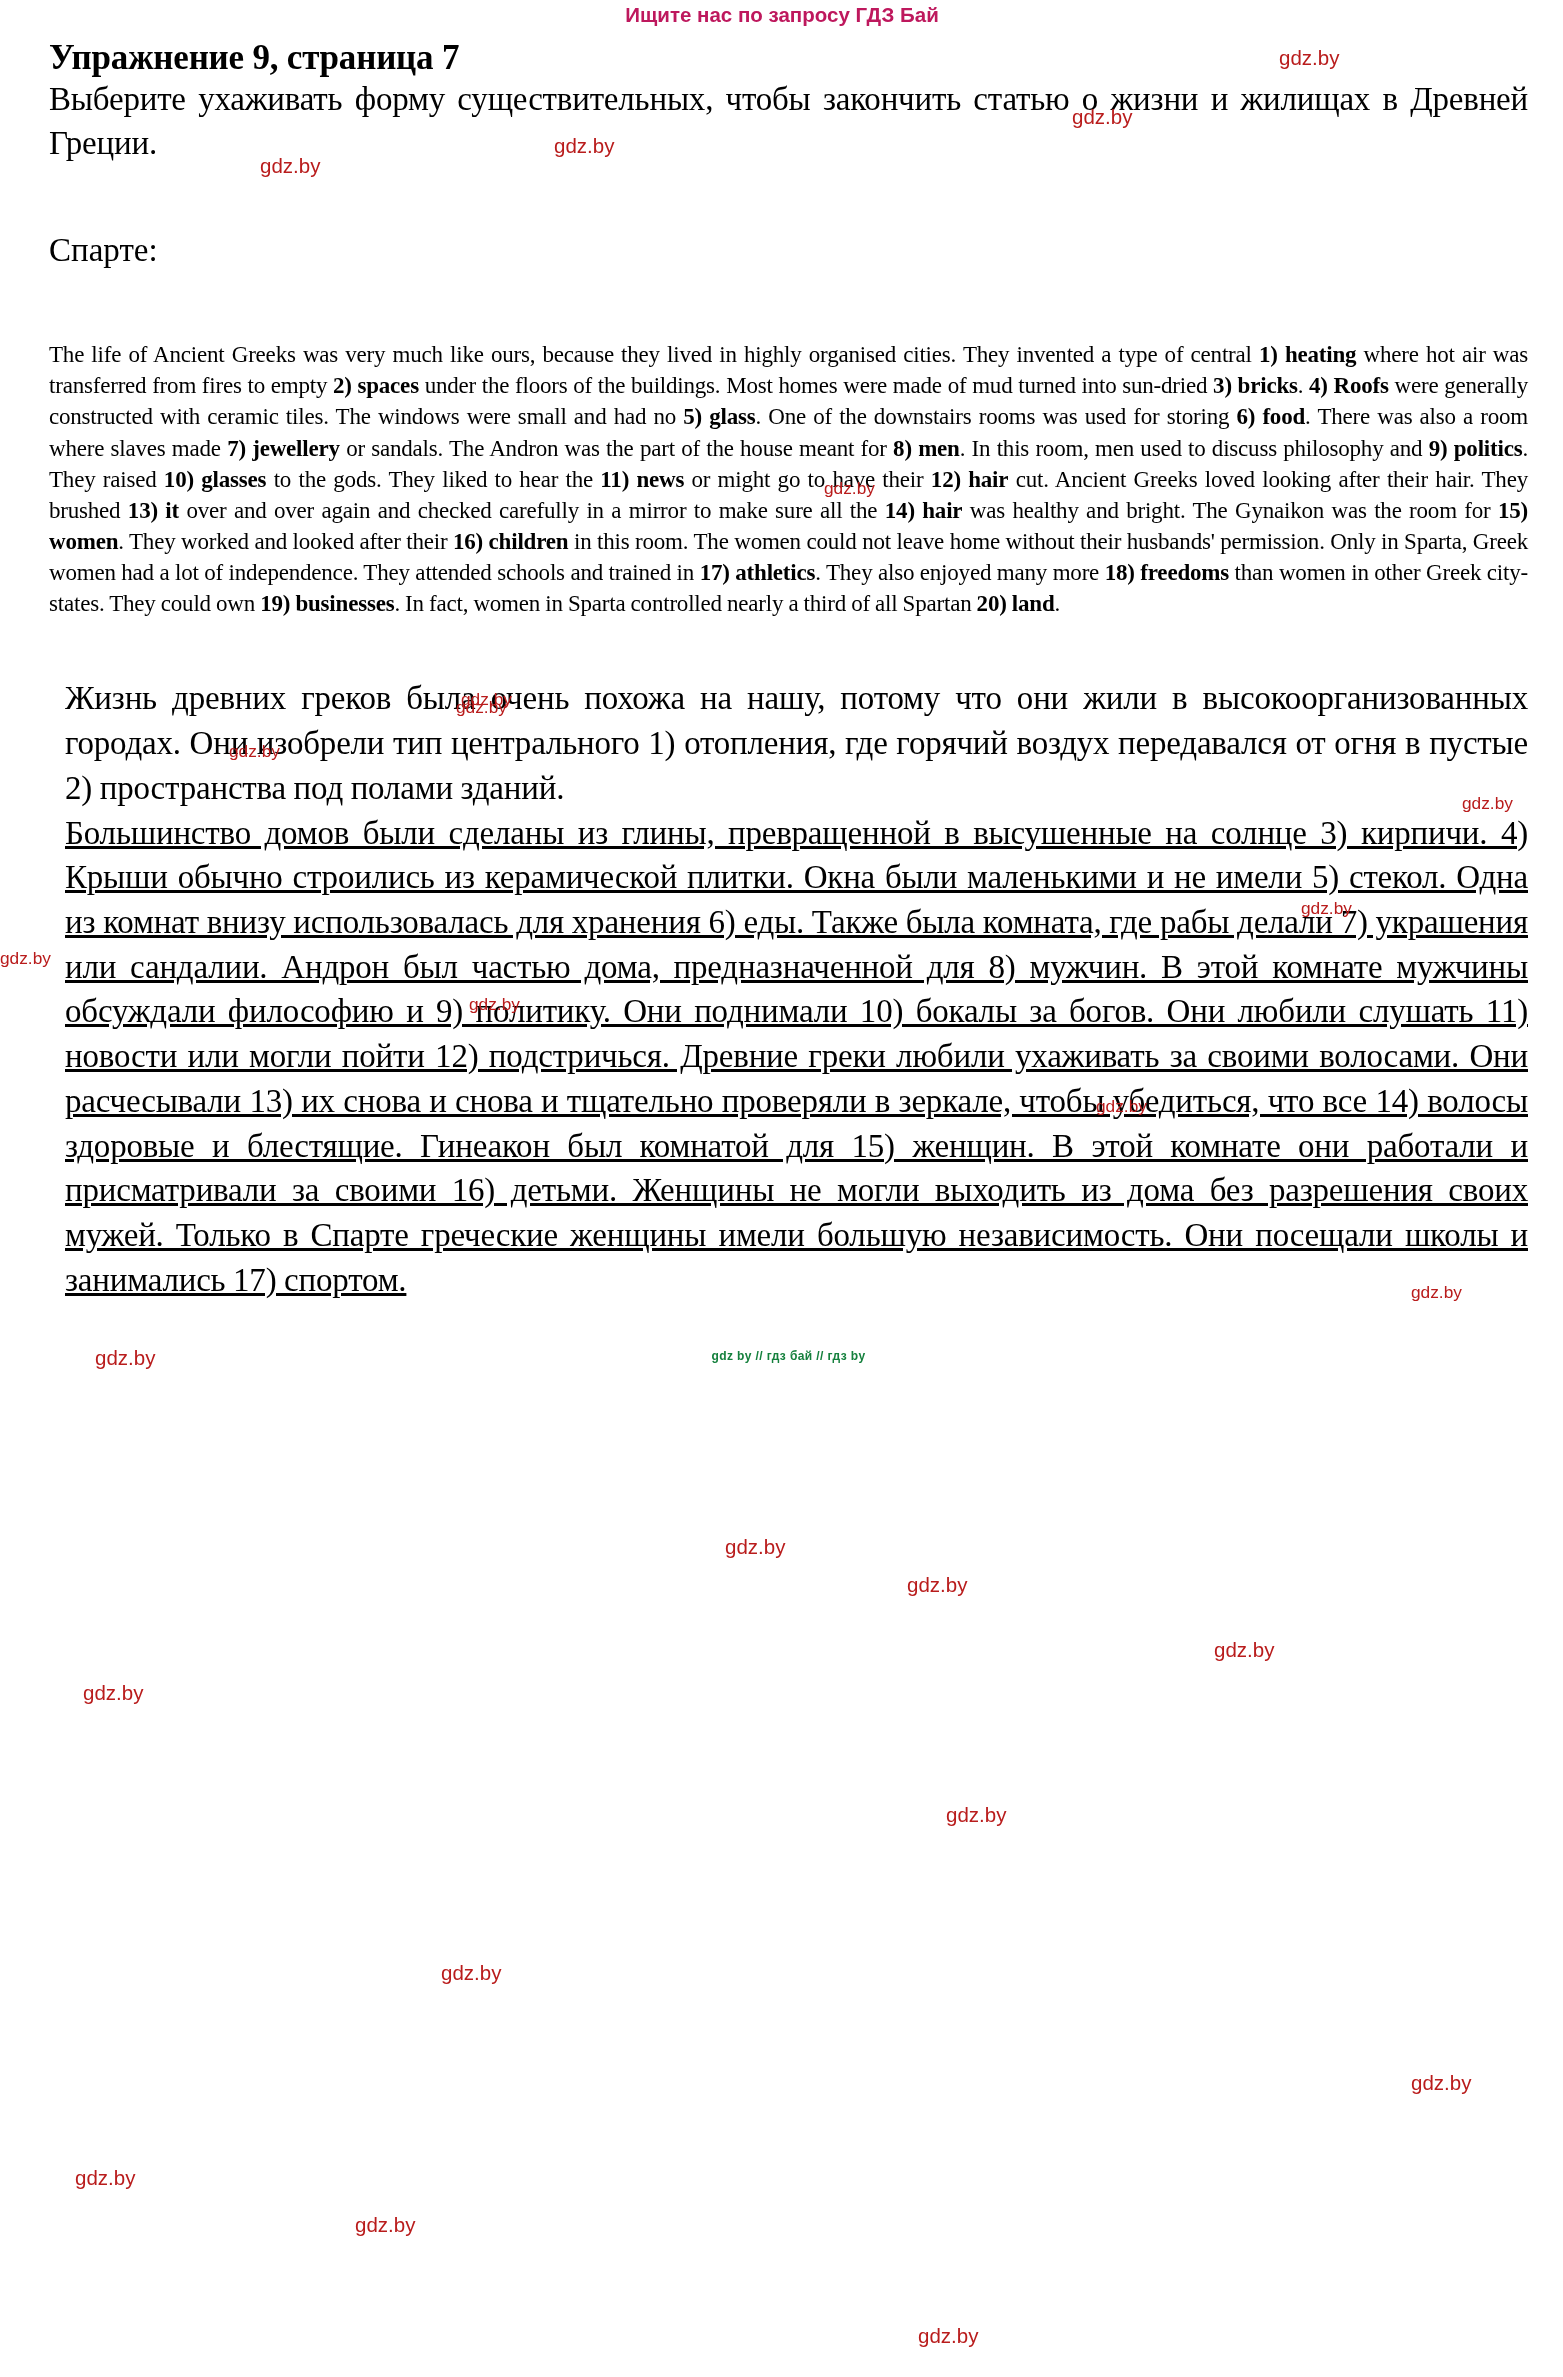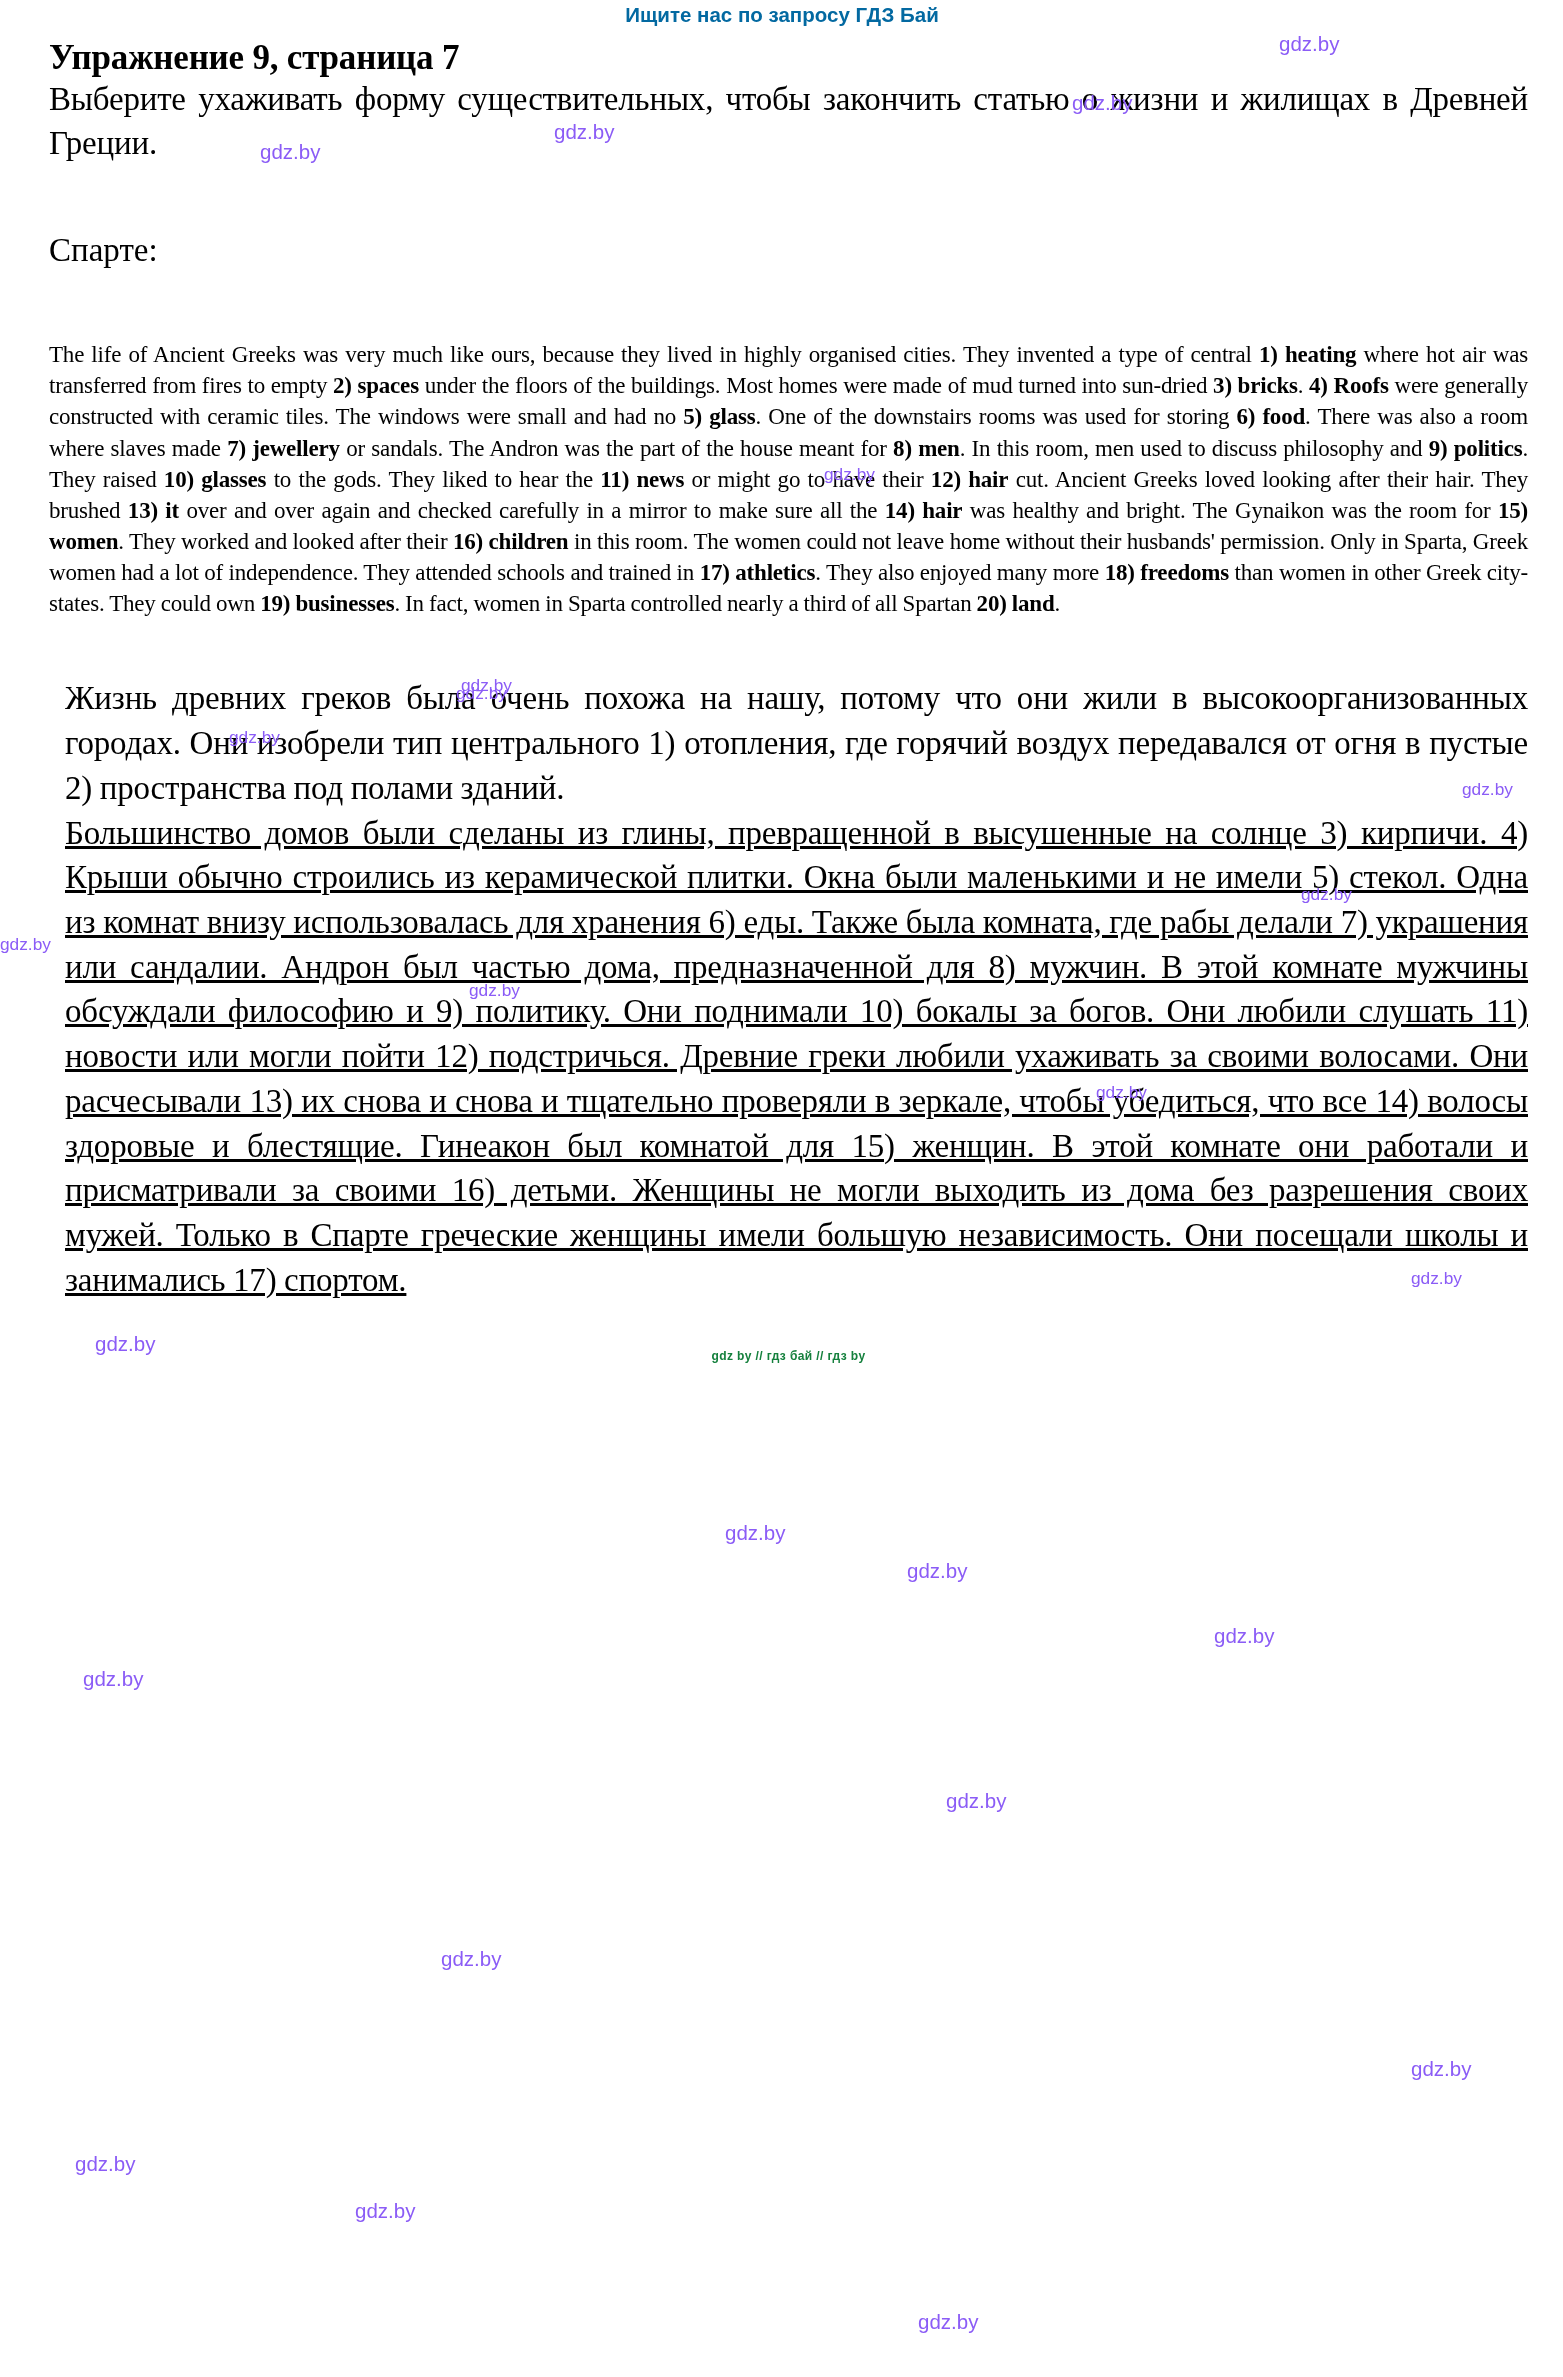--- a/index.html
+++ b/index.html
@@ -28,21 +28,21 @@
   .promo-bar {
     width: 100%;
     text-align: center;
     padding-top: 3.2px;
     height: 28px;
   }
   .promo-text {
     font-family: "Liberation Sans", sans-serif;
     font-size: 20.5px;
     font-weight: bold;
-    color: #0369a1;
+    color: #be185d;
     letter-spacing: 0px;
   }
 
   
   .content {
     padding: 0 36px 0 49px;
     position: relative;
     z-index: 2;
   }
 
@@ -104,24 +104,25 @@
     font-size: 12px;
     font-weight: bold;
     color: #15803d;
     letter-spacing: 0.4px;
   }
 
   
   .wm {
     position: absolute;
     font-family: "Liberation Sans", sans-serif;
-    color: #8b5cf6;
+    color: #b91c1c;
     z-index: 5;
     white-space: nowrap;
     pointer-events: none;
+    margin-top: 14px;
   }
 </style>
 </head>
 <body>
 
 <div class="page">
 
   <div class="promo-bar">
     <span class="promo-text">Ищите нас по запросу ГДЗ Бай</span>
   </div>

